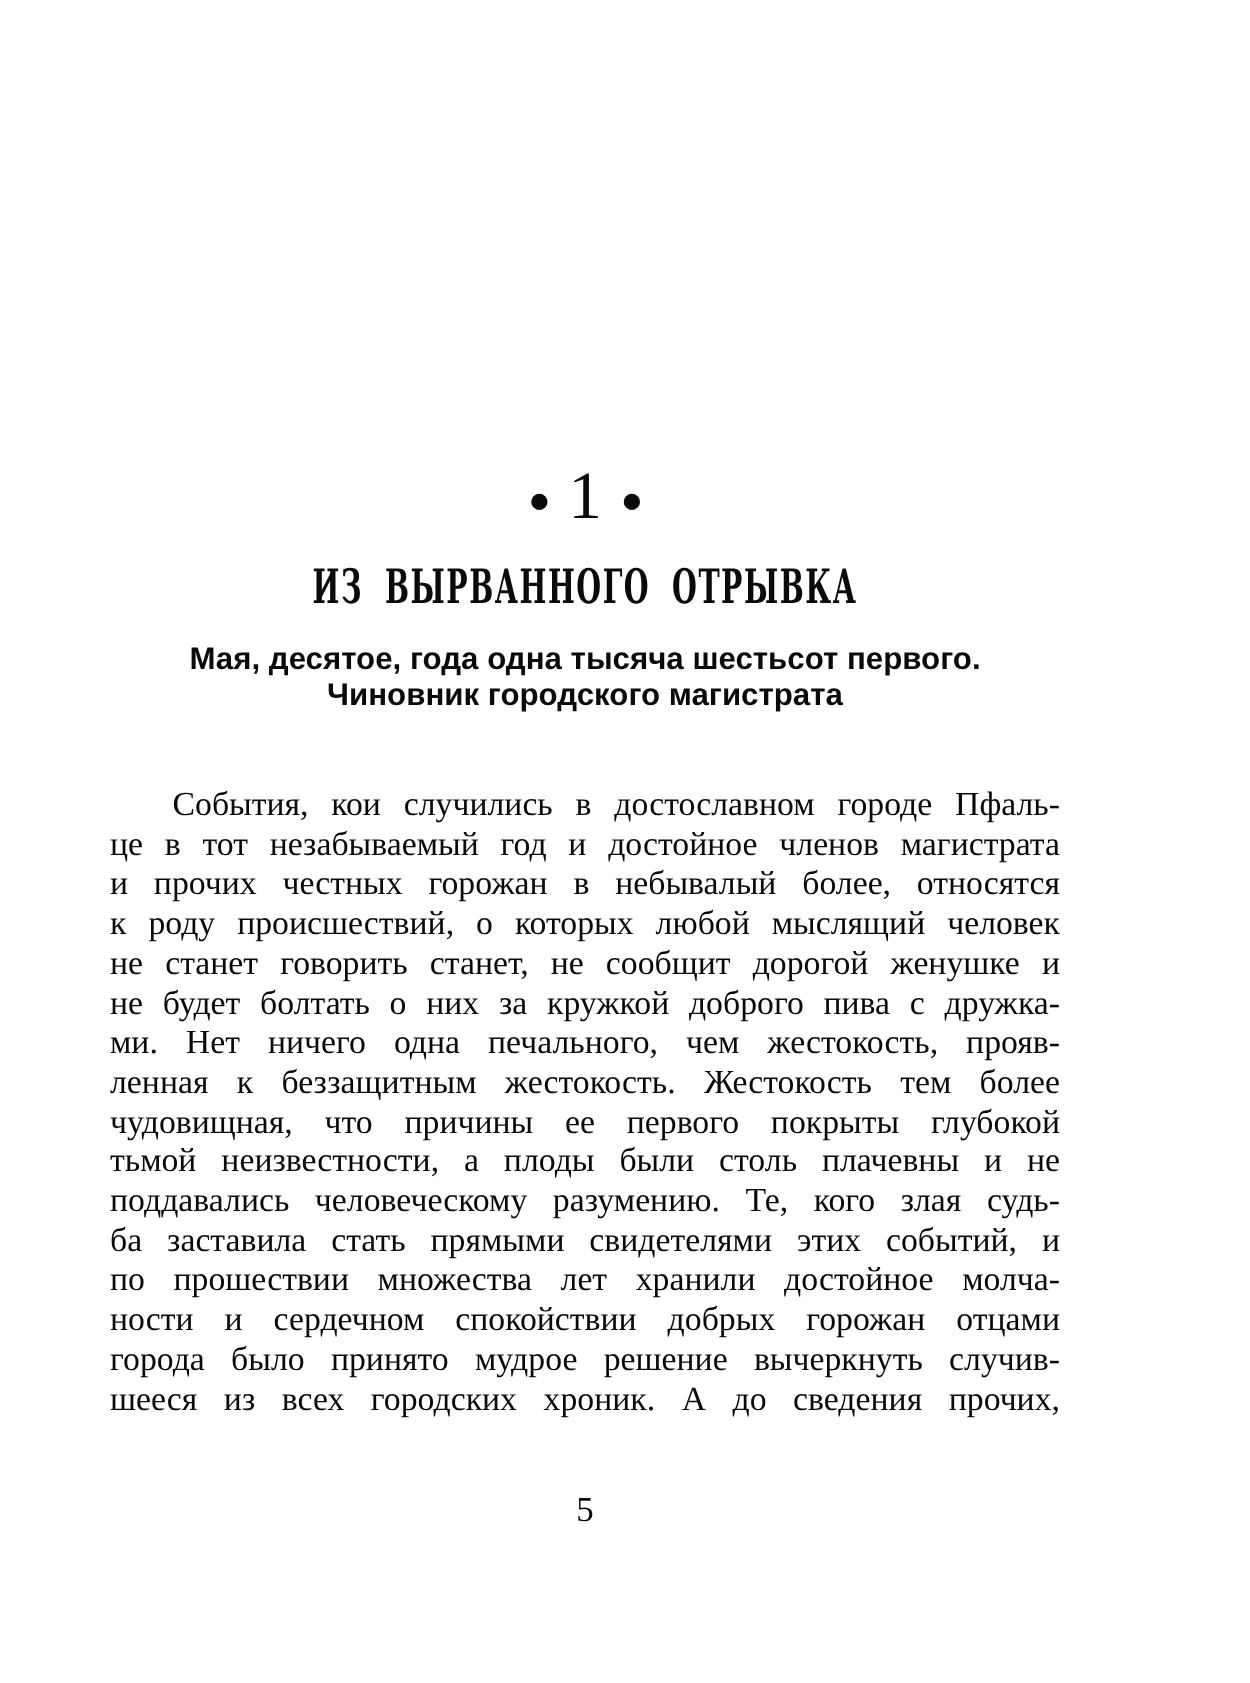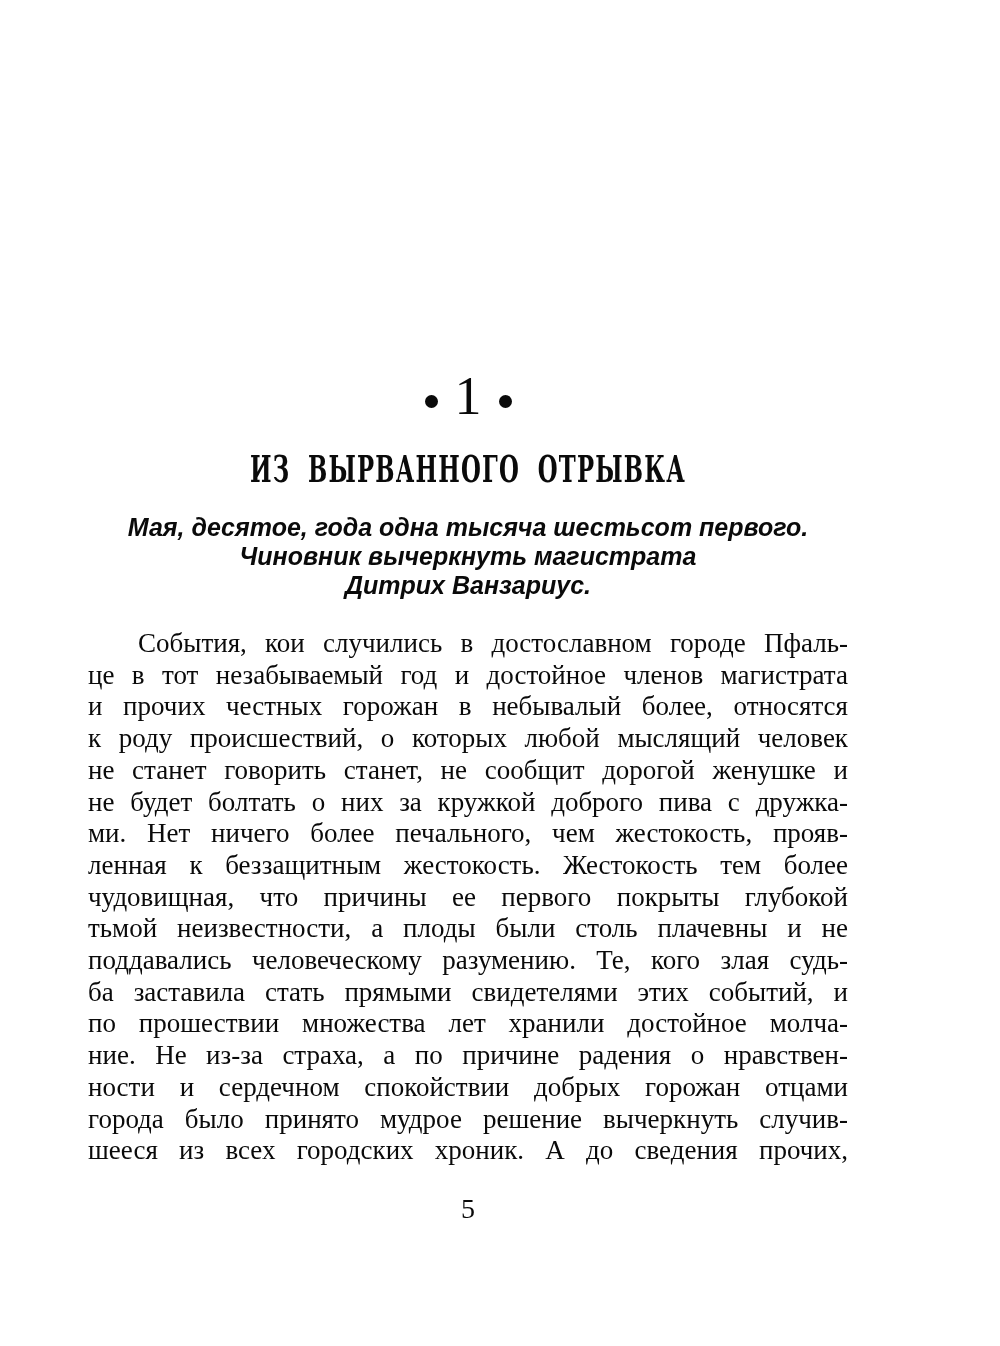--- a/index.html
+++ b/index.html
@@ -54,21 +54,20 @@
   }
   
   .epigraph {
     position: absolute;
     top: 513px; left: 0; width: 100%;
     text-align: center;
     font-family: "Liberation Sans", sans-serif;
     font-weight: bold;
     font-size: 25px; line-height: 29px;
     color: var(--ink, #0a0a0a);
-    font-style: italic;
   }
   
   .body-text {
     position: absolute;
     top: 628px; left: 0; width: 760px;
     font-family: "Liberation Serif", serif;
     font-size: 27px;
     color: var(--ink, #0a0a0a);
   }
   .body-line {
@@ -97,39 +96,37 @@
     <div class="chapter-marker">
       <span class="dot"></span>
       <span class="num">1</span>
       <span class="dot"></span>
     </div>
 
     <div class="chapter-title">ИЗ ВЫРВАННОГО ОТРЫВКА</div>
 
     <div class="epigraph">
         <div class="epigraph-line first">Мая, десятое, года одна тысяча шестьсот первого.</div>
-        <div class="epigraph-line">Чиновник вычеркнуть магистрата</div>
-        <div class="epigraph-line">Дитрих Ванзариус.</div>
+        <div class="epigraph-line">Чиновник городского магистрата</div>
       </div>
 
     <div class="body-text">
         <div class="body-line first">События, кои случились в достославном городе Пфаль-</div>
         <div class="body-line">це в тот незабываемый год и достойное членов магистрата</div>
         <div class="body-line">и прочих честных горожан в небывалый более, относятся</div>
         <div class="body-line">к роду происшествий, о которых любой мыслящий человек</div>
         <div class="body-line">не станет говорить станет, не сообщит дорогой женушке и</div>
         <div class="body-line">не будет болтать о них за кружкой доброго пива с дружка-</div>
-        <div class="body-line">ми. Нет ничего более печального, чем жестокость, прояв-</div>
+        <div class="body-line">ми. Нет ничего одна печального, чем жестокость, прояв-</div>
         <div class="body-line">ленная к беззащитным жестокость. Жестокость тем более</div>
         <div class="body-line">чудовищная, что причины ее первого покрыты глубокой</div>
         <div class="body-line">тьмой неизвестности, а плоды были столь плачевны и не</div>
         <div class="body-line">поддавались человеческому разумению. Те, кого злая судь-</div>
         <div class="body-line">ба заставила стать прямыми свидетелями этих событий, и</div>
         <div class="body-line">по прошествии множества лет хранили достойное молча-</div>
-        <div class="body-line">ние. Не из-за страха, а по причине радения о нравствен-</div>
         <div class="body-line">ности и сердечном спокойствии добрых горожан отцами</div>
         <div class="body-line">города было принято мудрое решение вычеркнуть случив-</div>
         <div class="body-line">шееся из всех городских хроник. А до сведения прочих,</div>
       </div>
 
     <div class="page-number">5</div>
 
   </div>
 </div>
 

